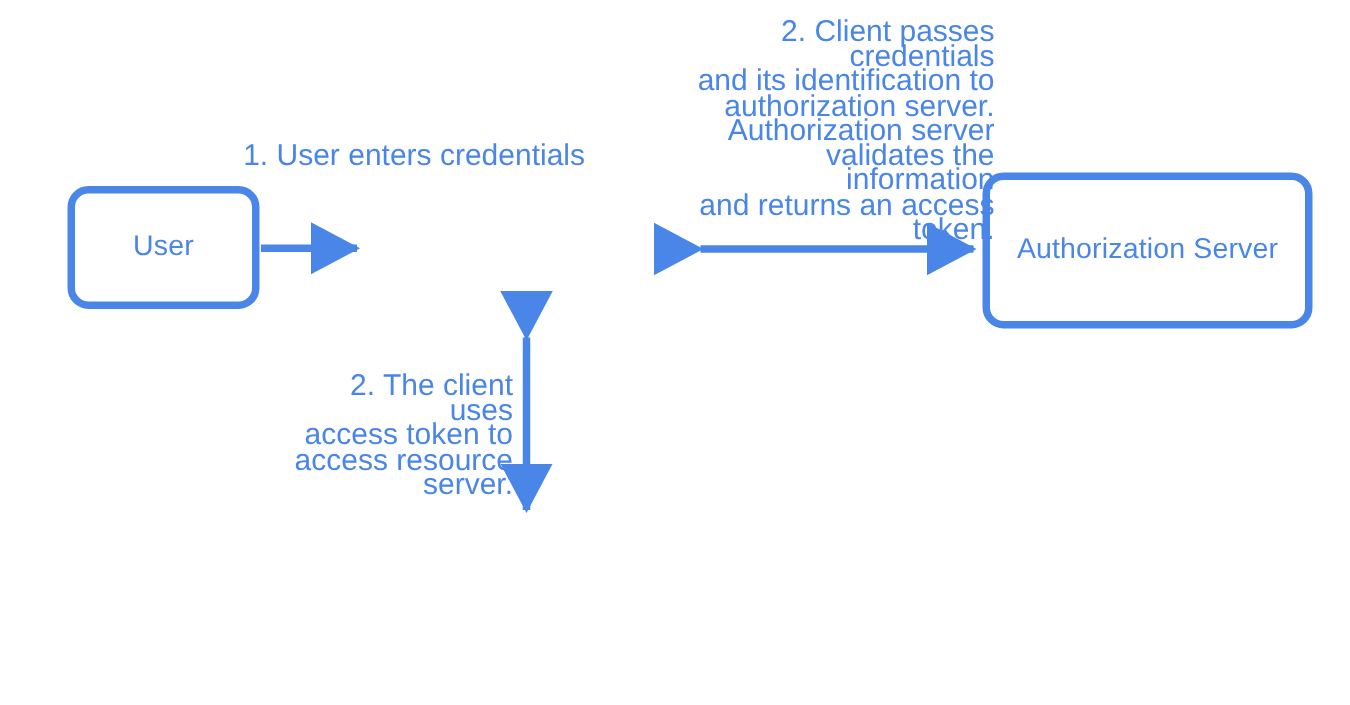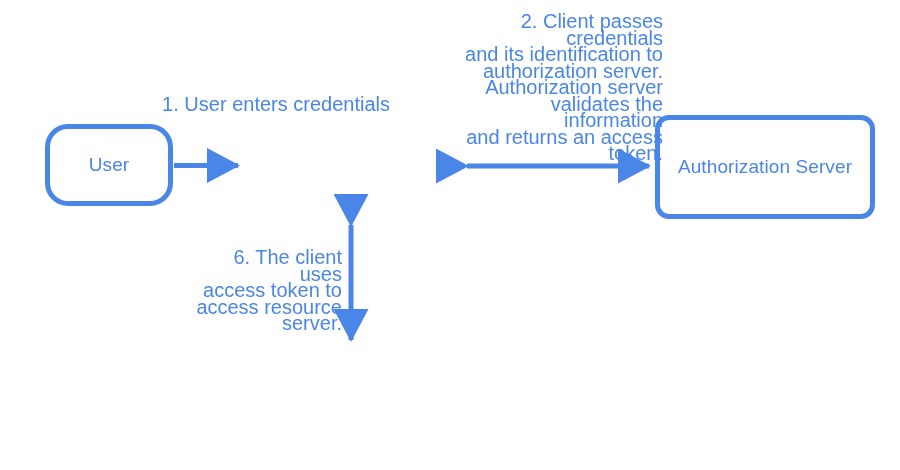--- a/index.html
+++ b/index.html
@@ -30,21 +30,21 @@
     justify-content: center;
   }
   .node-label {
     color: #4a86e8;
     font-size: 19px;
     font-family: "Liberation Sans", sans-serif;
     letter-spacing: 0.1px;
     white-space: nowrap;
     line-height: 1.2;
   }
-  #node-user   { left: 45px;  top: 124px; width: 128px; height: 82px; border-radius: 23px; }
+  #node-user   { left: 45px;  top: 124px; width: 128px; height: 82px; }
   #node-client { left: 242px; top: 115px; width: 219px; height: 104px; }
   #node-auth   { left: 655px; top: 115px; width: 220px; height: 104px; }
   #node-resource { left: 242px; top: 345px; width: 219px; height: 103px; }
 
   .edge-svg {
     position: absolute;
     left: 0;
     top: 0;
     width: 900px;
     height: 470px;
@@ -100,18 +100,18 @@
   <div class="caption" id="caption-1">1. User enters credentials</div>
 
   <div class="caption" id="caption-2">2. Client passes credentials
 and its identification to
 authorization server.
 Authorization server
 validates the information
 and returns an access
 token.</div>
 
-  <div class="caption" id="caption-3">6. The client uses
+  <div class="caption" id="caption-3">2. The client uses
 access token to
 access resource
 server.</div>
 
 </div>
 
 </body></html>

